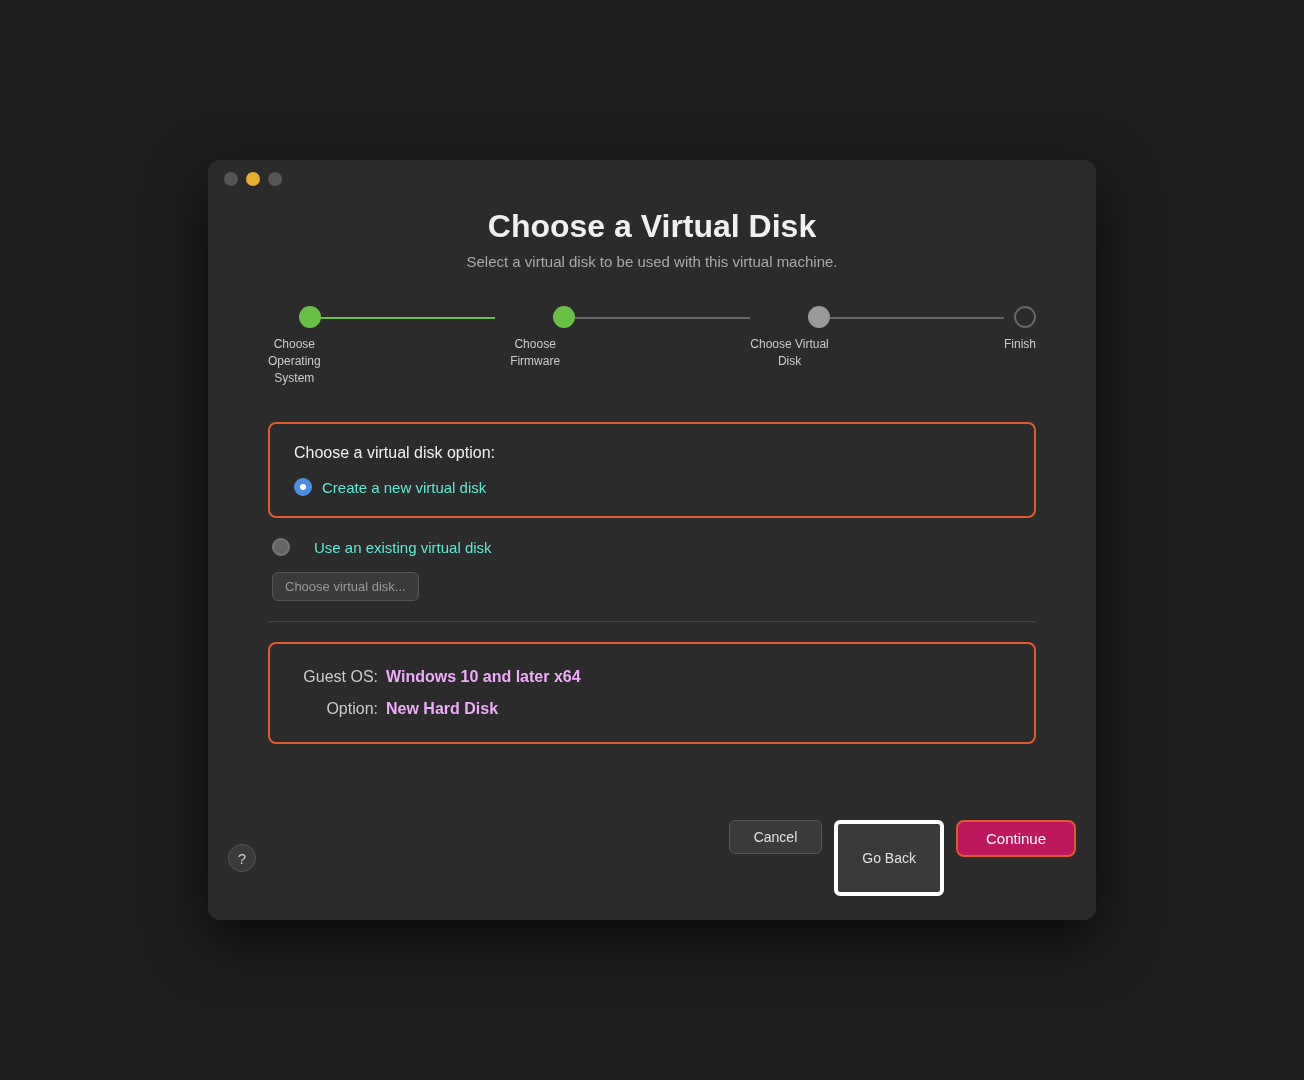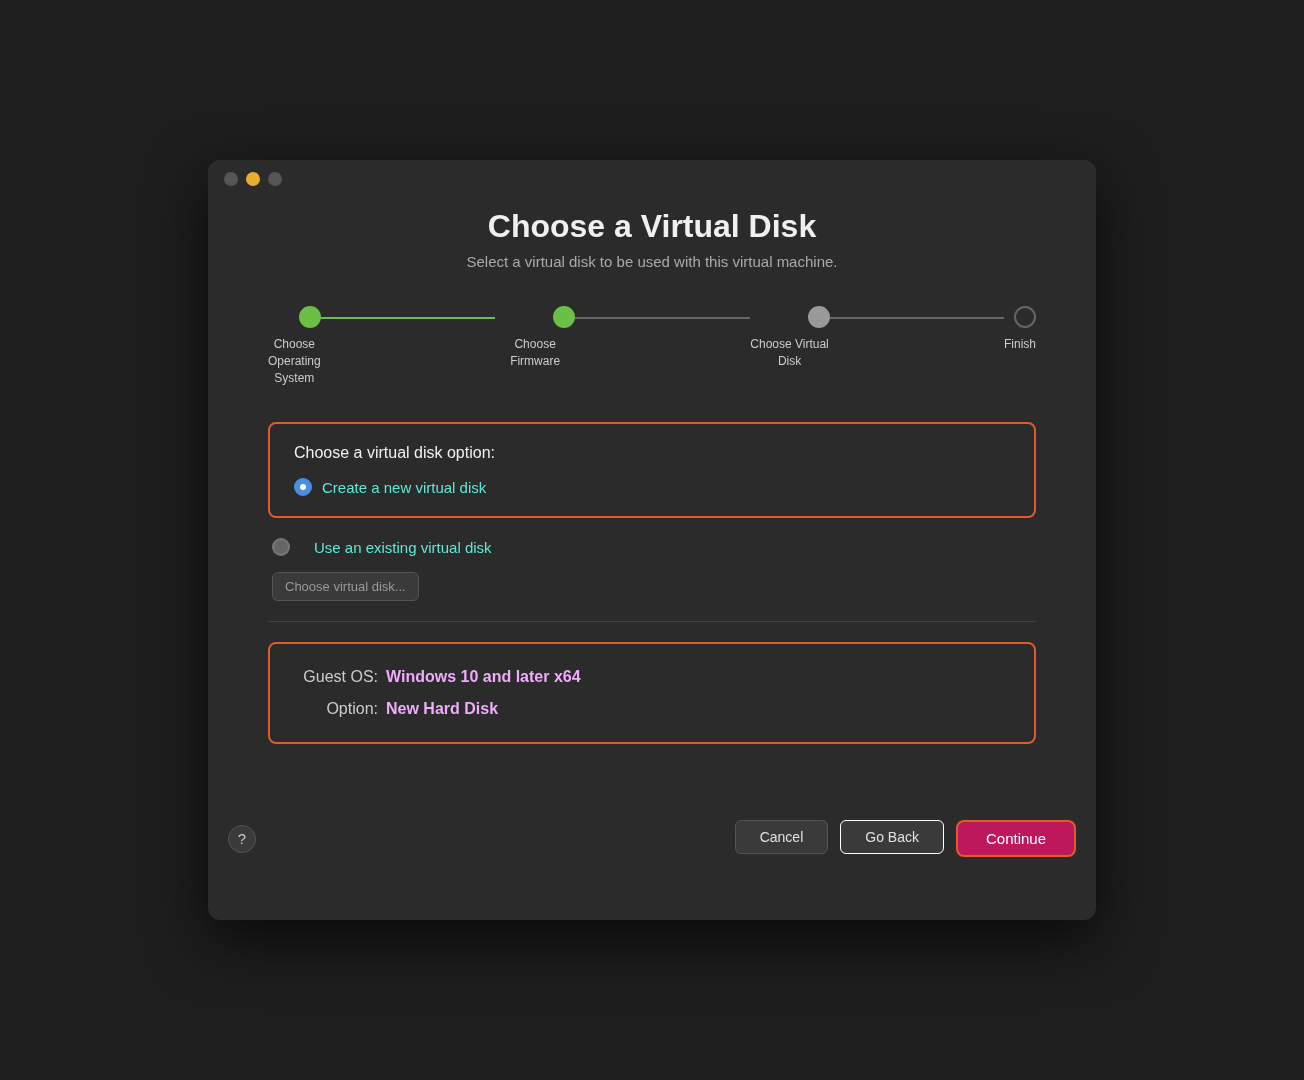--- a/index.html
+++ b/index.html
@@ -266,24 +266,24 @@
       border: 1px solid #555;
       border-radius: 6px;
       color: #e0e0e0;
       padding: 8px 24px;
       font-size: 14px;
       cursor: pointer;
     }
 
     .go-back-btn {
       background: #3a3a3a;
-      border: 1px solid #ffffff;
+      border: 4px solid #ffffff;
       border-radius: 6px;
       color: #e0e0e0;
-      padding: 8px 24px;
+      padding: 26px 24px;
       font-size: 14px;
       cursor: pointer;
     }
 
     .continue-btn {
       background: #be185d;
       border: 2px solid #e05a2b;
       border-radius: 8px;
       color: white;
       padding: 8px 28px;

